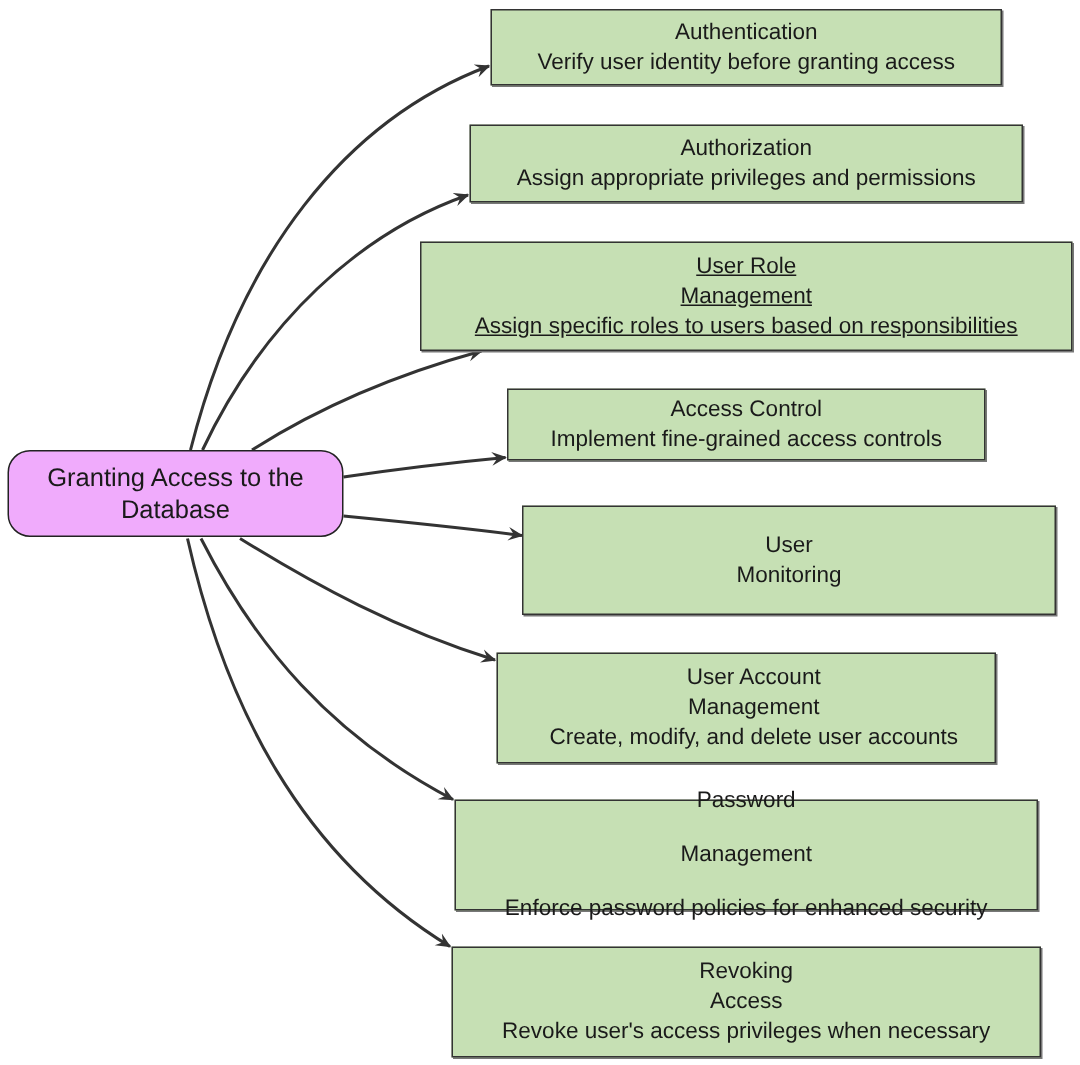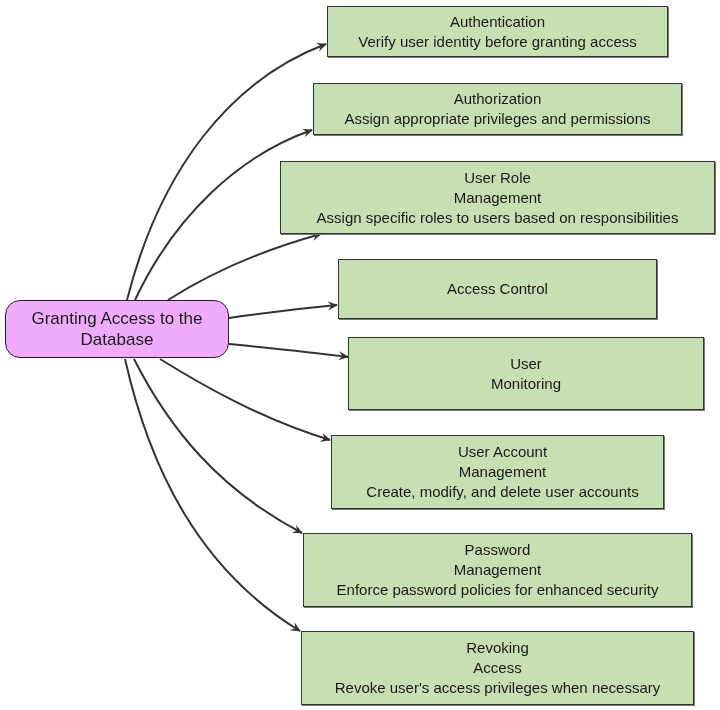--- a/index.html
+++ b/index.html
@@ -51,42 +51,43 @@
 <div class="node" style="left:327px; top:6px; width:341px; height:51px;">
   <span>Authentication</span>
   <span>Verify user identity before granting access</span>
 </div>
 
 <div class="node" style="left:313px; top:83px; width:369px; height:52px;">
   <span>Authorization</span>
   <span>Assign appropriate privileges and permissions</span>
 </div>
 
-<div class="node" style="left:280px; top:161px; width:435px; height:73px;">
+<div class="node" style="left:280px; top:161px; width:435px; height:73px;text-decoration:underline;">
   <span>User Role</span>
   <span>Management</span>
   <span>Assign specific roles to users based on responsibilities</span>
 </div>
 
-<div class="node" style="left:338px; top:259px; width:319px; height:60px;">
+<div class="node" style="left:338px; top:259px; width:319px; height:48px;">
   <span>Access Control</span>
+  <span>Implement fine-grained access controls</span>
 </div>
 
 <div class="node" style="left:348px; top:337px; width:356px; height:73px;">
   <span>User</span>
   <span>Monitoring</span>
 </div>
 
 <div class="node" style="left:331px; top:435px; width:333px; height:74px;padding-left:10px;">
   <span>User Account</span>
   <span>Management</span>
   <span>Create, modify, and delete user accounts</span>
 </div>
 
-<div class="node" style="left:303px; top:533px; width:389px; height:74px;">
+<div class="node" style="left:303px; top:533px; width:389px; height:74px;gap:16px;">
   <span>Password</span>
   <span>Management</span>
   <span>Enforce password policies for enhanced security</span>
 </div>
 
 <div class="node" style="left:301px; top:631px; width:393px; height:74px;">
   <span>Revoking</span>
   <span>Access</span>
   <span>Revoke user's access privileges when necessary</span>
 </div>

